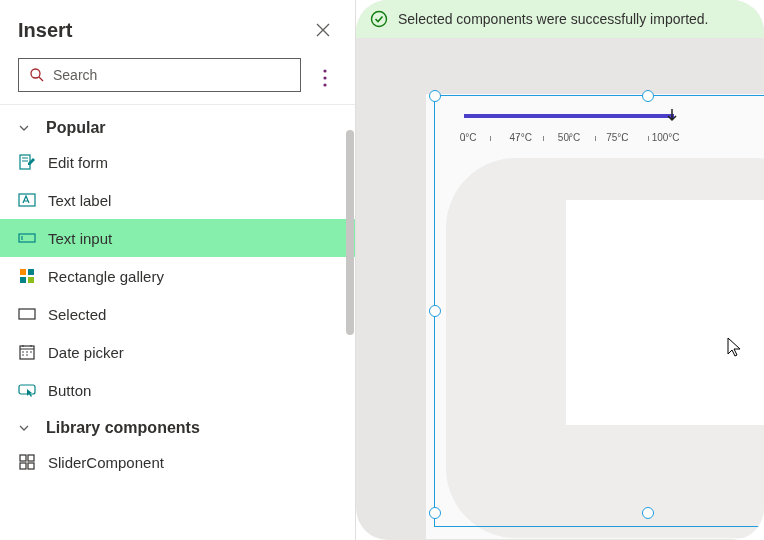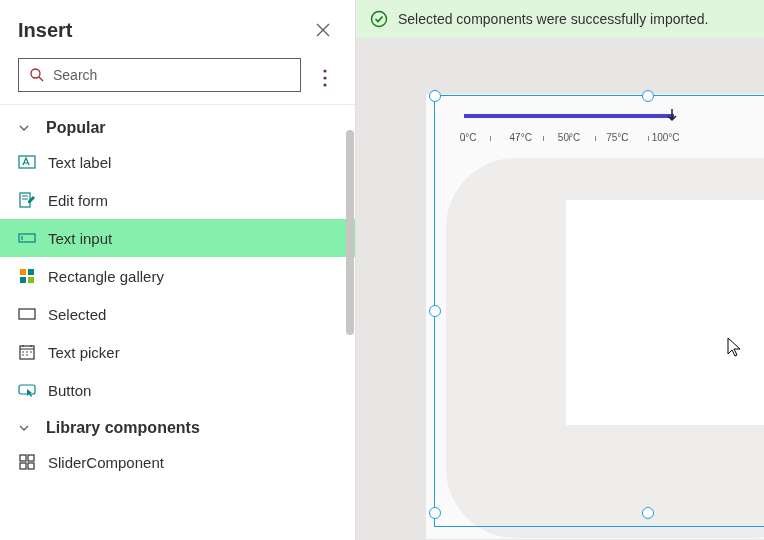--- a/index.html
+++ b/index.html
@@ -115,20 +115,21 @@
     width: 8px;
     height: 205px;
     background: #c8c6c4;
     border-radius: 4px;
   }
   .canvas-area {
     flex: 1;
     background: #e8e6e4;
     position: relative;
     overflow: hidden;
+    border-radius: 32px;
   }
   .banner {
     display: flex;
     align-items: center;
     gap: 10px;
     background: #dff6dd;
     height: 38px;
     padding: 0 14px;
     color: #107c10;
     font-size: 14px;
@@ -256,37 +257,37 @@
         <svg width="12" height="12" viewBox="0 0 12 12">
             <path d="M2 4 L6 8 L10 4" stroke="#605e5c" stroke-width="1.3" fill="none"></path>
           </svg>
       </span>
       <span class="section-title">Popular</span>
     </div>
 
     <div class="item">
       <span class="item-icon">
         <svg width="18" height="18" viewBox="0 0 18 18">
-            <rect x="1" y="3" width="16" height="12" stroke="#038387" stroke-width="1.2" fill="none"></rect>
-            <path d="M5 12 L8 5 L11 12 M6 10 H10" stroke="#038387" stroke-width="1.2" fill="none"></path>
-          </svg>
-      </span>
-      <span class="item-label">Text label</span>
-    </div>
-
-    <div class="item">
-      <span class="item-icon">
-        <svg width="18" height="18" viewBox="0 0 18 18">
             <rect x="2" y="2" width="10" height="14" stroke="#038387" stroke-width="1.2" fill="none"></rect>
             <line x1="4" y1="5" x2="10" y2="5" stroke="#038387" stroke-width="1"></line>
             <line x1="4" y1="8" x2="10" y2="8" stroke="#038387" stroke-width="1"></line>
             <path d="M10 10 L15 5 L17 7 L12 12 L10 12 Z" fill="#038387"></path>
           </svg>
       </span>
       <span class="item-label">Edit form</span>
+    </div>
+
+    <div class="item">
+      <span class="item-icon">
+        <svg width="18" height="18" viewBox="0 0 18 18">
+            <rect x="1" y="3" width="16" height="12" stroke="#038387" stroke-width="1.2" fill="none"></rect>
+            <path d="M5 12 L8 5 L11 12 M6 10 H10" stroke="#038387" stroke-width="1.2" fill="none"></path>
+          </svg>
+      </span>
+      <span class="item-label">Text label</span>
     </div>
 
     <div class="item highlight">
       <span class="item-icon">
         <svg width="18" height="18" viewBox="0 0 18 18">
             <rect x="1" y="5" width="16" height="8" stroke="#038387" stroke-width="1.2" fill="none"></rect>
             <line x1="4" y1="7" x2="4" y2="11" stroke="#038387" stroke-width="1.2"></line>
           </svg>
       </span>
       <span class="item-label">Text input</span>
@@ -320,21 +321,21 @@
             <line x1="2" y1="6" x2="16" y2="6" stroke="#323130" stroke-width="1"></line>
             <line x1="5" y1="2" x2="5" y2="4" stroke="#323130" stroke-width="1"></line>
             <line x1="13" y1="2" x2="13" y2="4" stroke="#323130" stroke-width="1"></line>
             <circle cx="5" cy="9" r="0.8" fill="#323130"></circle>
             <circle cx="9" cy="9" r="0.8" fill="#323130"></circle>
             <circle cx="13" cy="9" r="0.8" fill="#323130"></circle>
             <circle cx="5" cy="12" r="0.8" fill="#323130"></circle>
             <circle cx="9" cy="12" r="0.8" fill="#323130"></circle>
           </svg>
       </span>
-      <span class="item-label">Text picker</span>
+      <span class="item-label">Date picker</span>
     </div>
 
     <div class="item">
       <span class="item-icon">
         <svg width="18" height="18" viewBox="0 0 18 18">
             <rect x="1" y="4" width="16" height="9" rx="2" stroke="#038387" stroke-width="1.2" fill="none"></rect>
             <path d="M9 8 L9 15 L11 13 L13 16 L14 15 L12 12 L14 12 Z" fill="#038387"></path>
           </svg>
       </span>
       <span class="item-label">Button</span>

